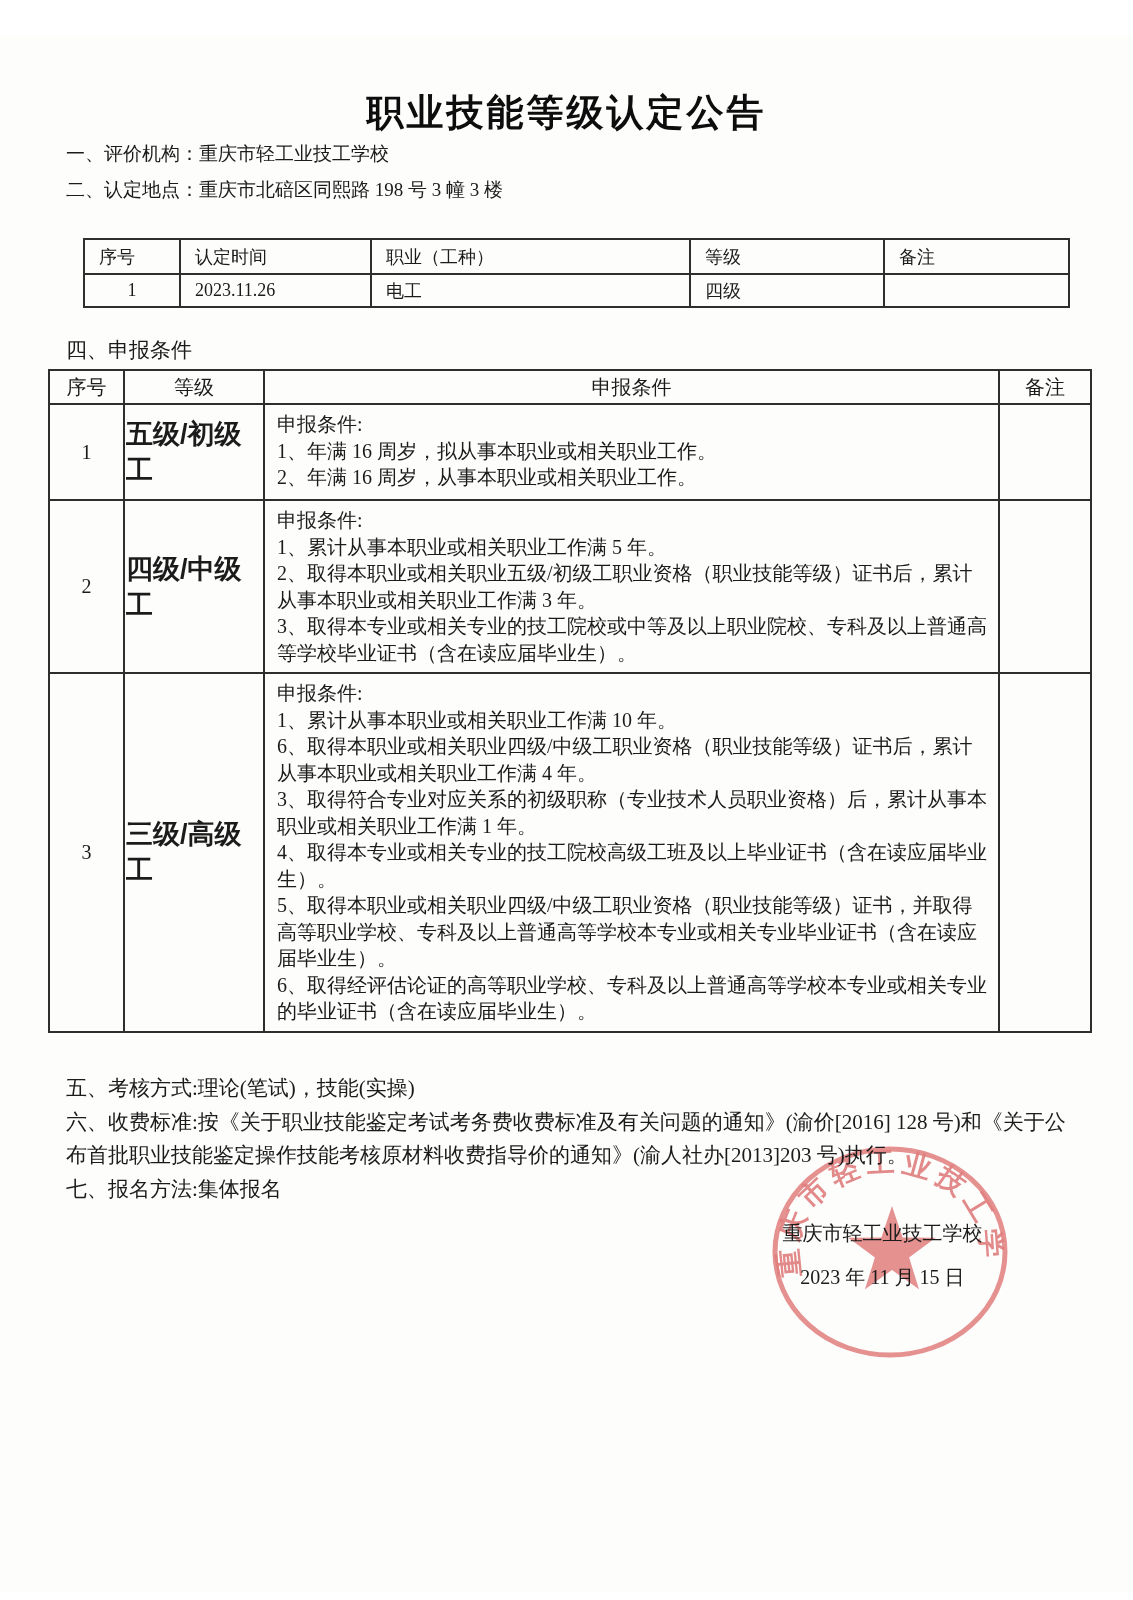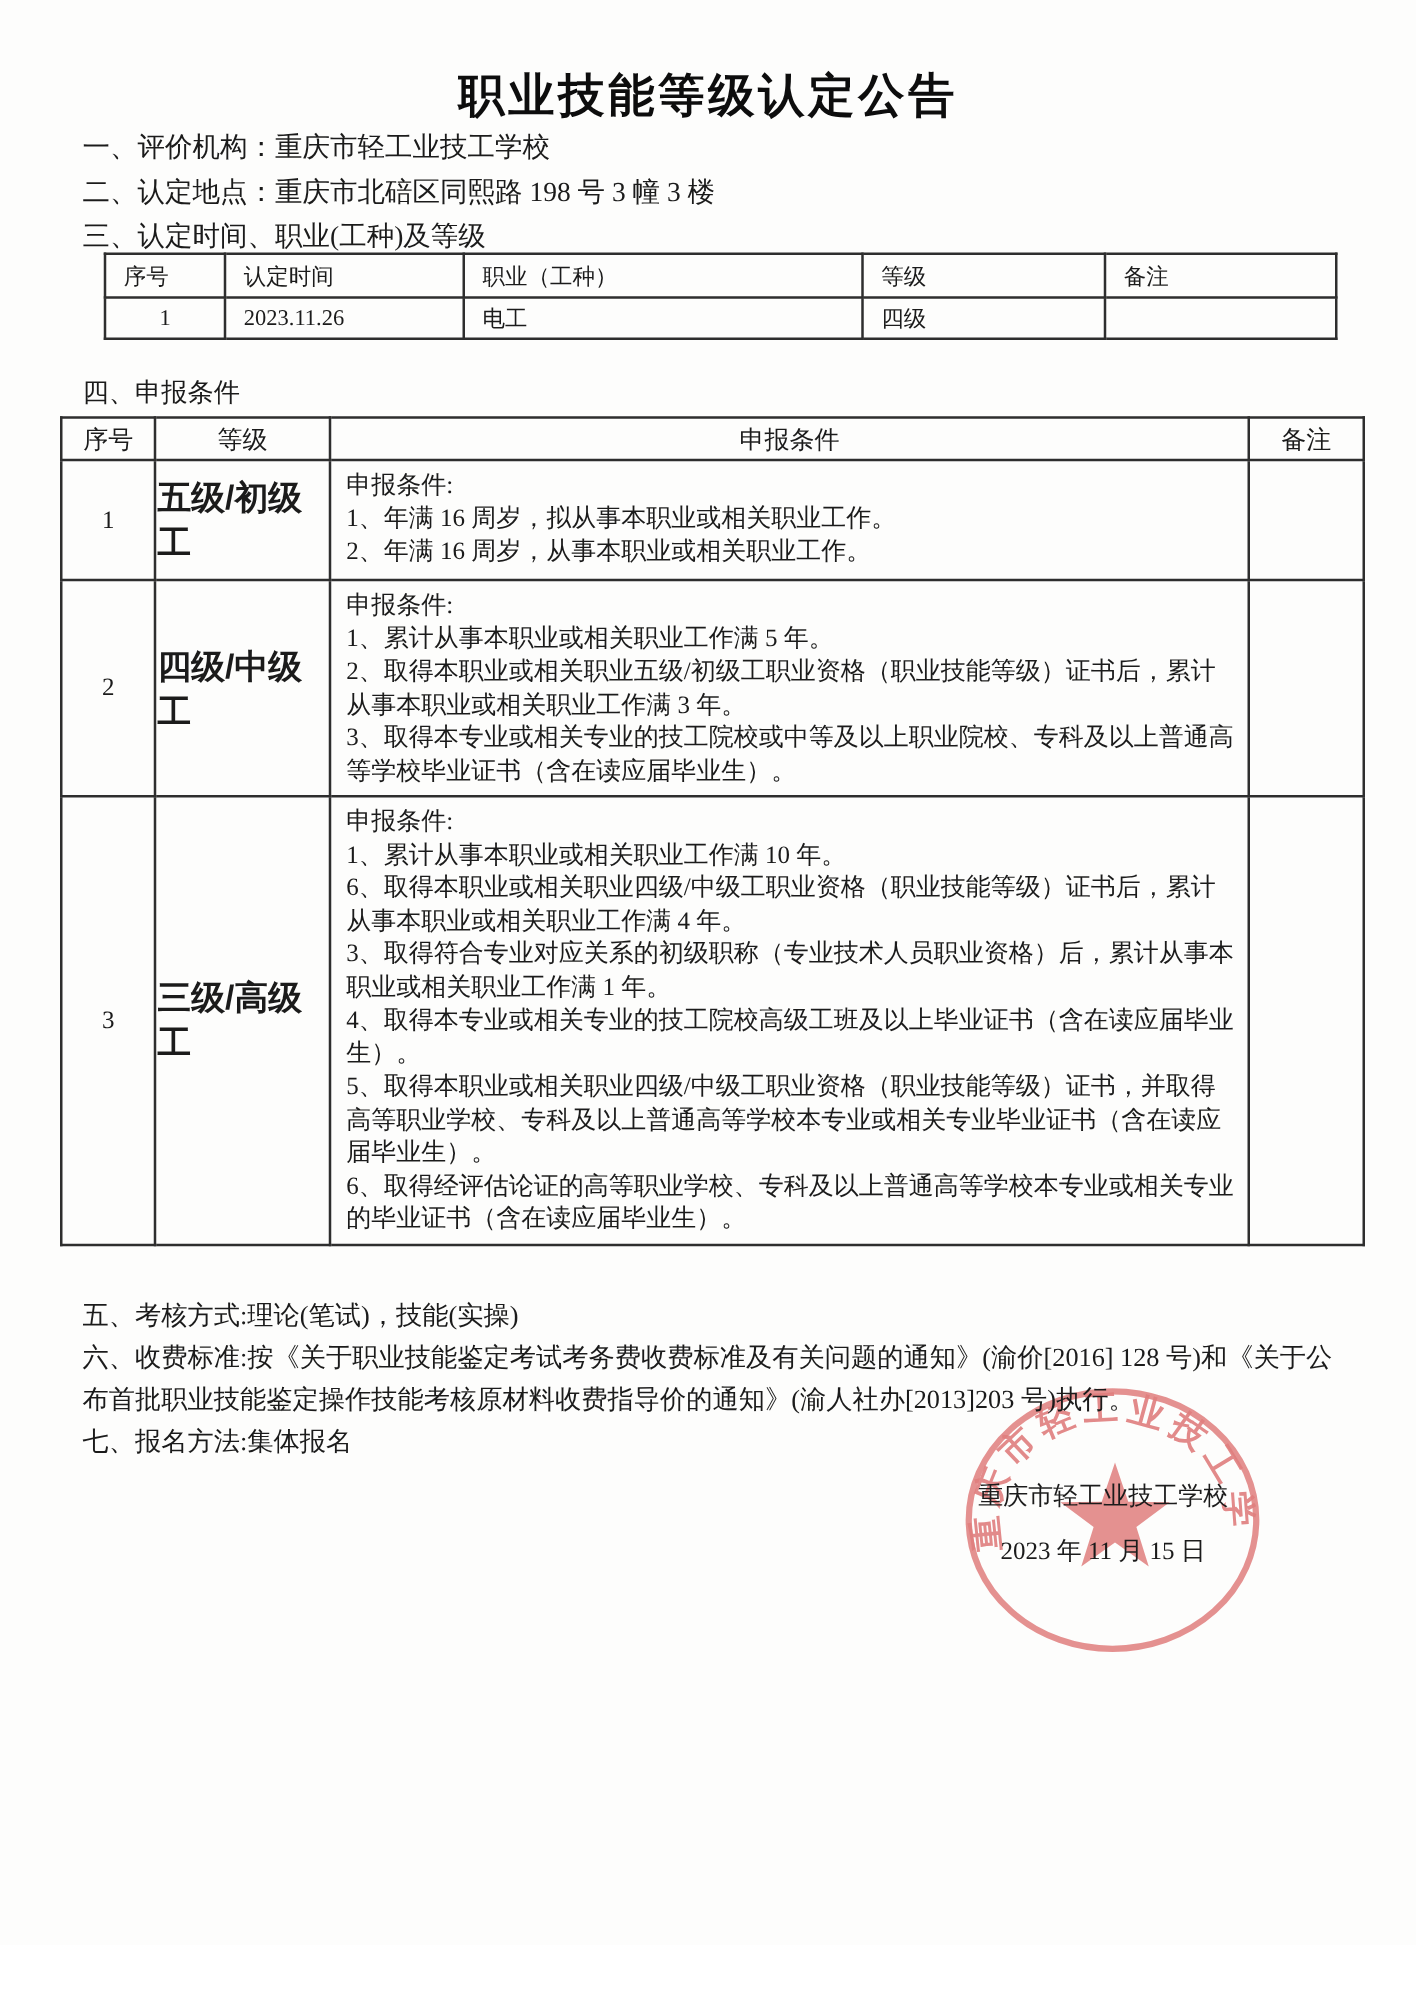--- a/index.html
+++ b/index.html
@@ -3,28 +3,29 @@
 <meta charset="utf-8">
 <style>
   html,body { margin:0; padding:0; background:#ffffff; }
   .page {
     position:relative;
     width:1133px; height:1556px;
     background:#fdfdfc;
     font-family:"Liberation Serif","DejaVu Serif",serif;
     color:#1b1b1b;
     overflow:hidden;
+    margin-top:36px;
   }
   .doc-title {
     position:absolute; top:52px; left:0; width:100%;
     text-align:center;
     font-family:"Liberation Sans","DejaVu Sans",sans-serif;
     font-weight:bold; font-size:37px; letter-spacing:3px; color:#0d0d0d;
   }
-  .intro { position:absolute; left:66px; top:100px; font-size:22px; line-height:35.5px; width:1000px; }
+  .intro { position:absolute; left:66px; top:100px; font-size:19px; line-height:35.5px; width:1000px; }
   .heading4 { position:absolute; left:66px; top:300px; font-size:21px; }
 
   table { border-collapse:collapse; table-layout:fixed; position:absolute; background:transparent; }
   td, th { border:2px solid #2e2e2e; font-weight:normal; overflow:hidden; }
 
   
   .t1 { left:83px; top:202px; width:985px; font-size:18px; }
   .t1 th { text-align:left; padding:0 0 0 14px; height:33px; }
   .t1 td { height:31px; padding:0 0 0 14px; }
   .t1 .c-center { text-align:center; padding:0; }
@@ -57,21 +58,20 @@
 </head>
 <body>
 
 <div class="page">
 
   <div class="doc-title">职业技能等级认定公告</div>
 
   <div class="intro">
     <div>一、评价机构：重庆市轻工业技工学校</div>
     <div>二、认定地点：重庆市北碚区同熙路 198 号 3 幢 3 楼</div>
-    <div>三、认定时间、职业(工种)及等级</div>
   </div>
 
   <table class="t1">
     <colgroup>
       <col style="width:96px">
         <col style="width:191px">
         <col style="width:319px">
       <col style="width:194px">
         <col style="width:185px">
     </colgroup>

